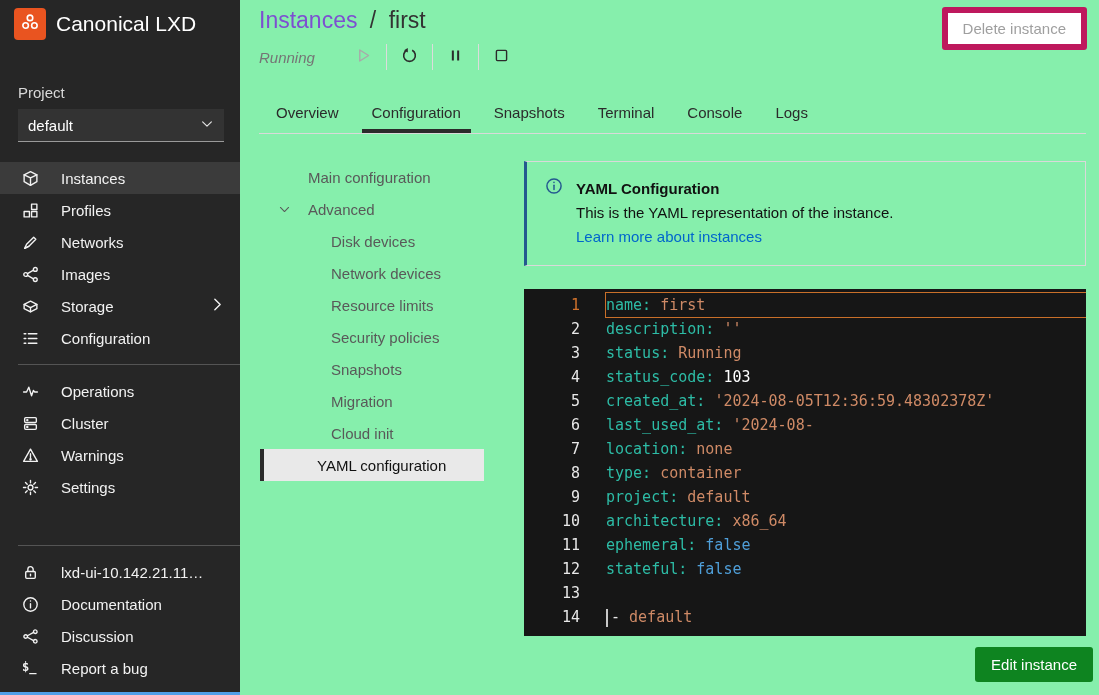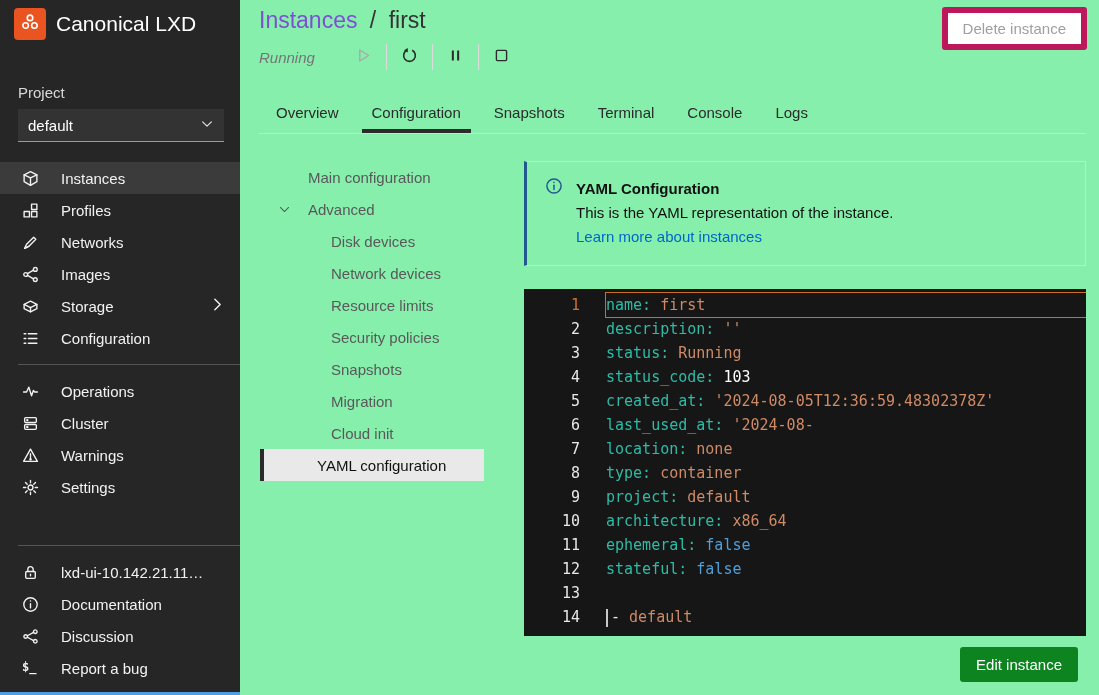--- a/index.html
+++ b/index.html
@@ -86,21 +86,21 @@
   .ed-code { flex:1; margin-left:26px; white-space:pre; position:relative; }
   .ed-code.boxed { box-shadow:0 0 0 1px #c96f29; }
   .tok-key { color:var(--editor-key,#2DBCA6); }
   .tok-val, .tok-str { color:var(--editor-string,#CF8A66); }
   .tok-num { color:var(--editor-number,#FFFFFF); font-weight:normal; }
   .tok-bool { color:var(--editor-bool,#4F9FD9); }
   .tok-plain { color:#e8e8e8; }
   .ed-cursor { display:inline-block; width:2px; height:18px; background:#c8c8c8;
     vertical-align:middle; margin-right:3px; }
 
-  .page-footer { position:absolute; right:21px; bottom:13px; }
+  .page-footer { position:absolute; right:6px; bottom:13px; }
   .edit-btn { background:var(--positive-green,#0E8420); color:#fff; border:none;
     border-radius:3px; font-size:15px; padding:9px 16px; font-family:inherit; cursor:pointer; }
 </style>
 </head>
 <body>
 
 <div class="app">
 
   <aside class="sidebar">
     <div class="logo">

